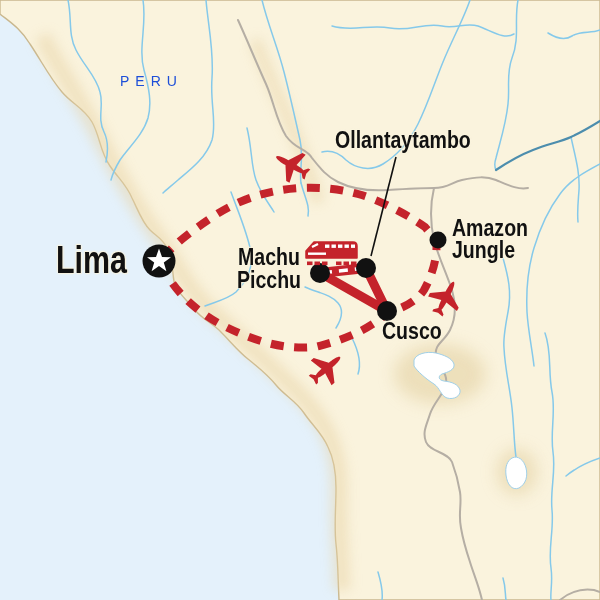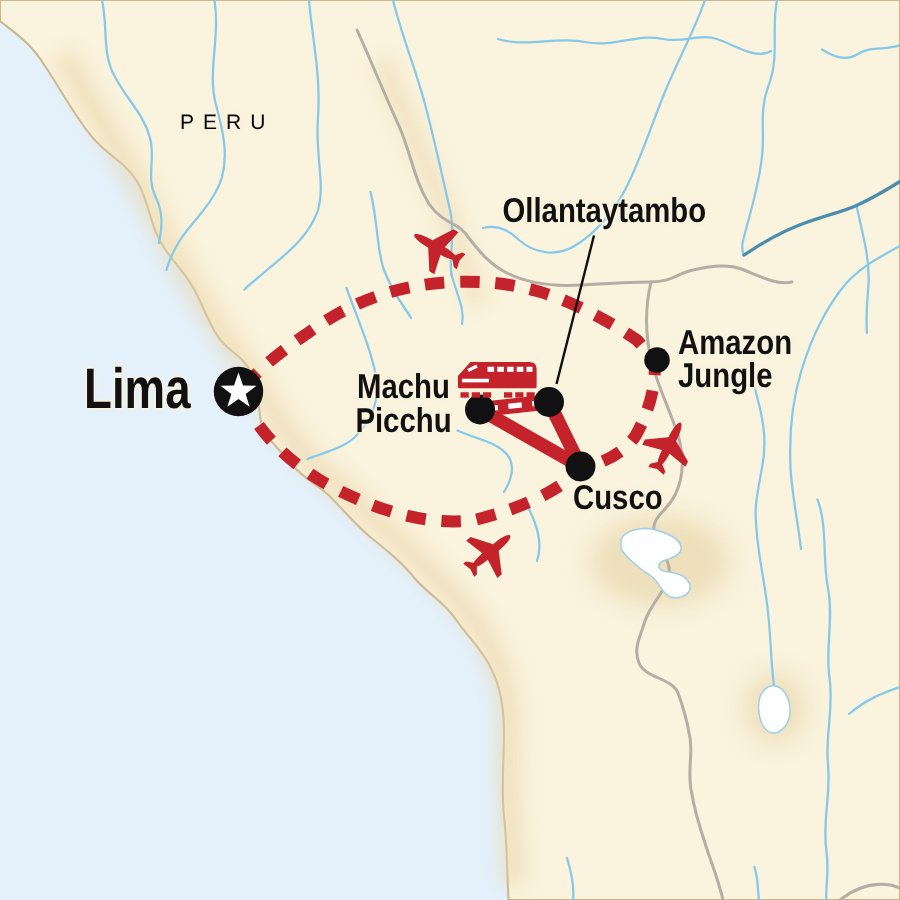--- a/index.html
+++ b/index.html
@@ -7,21 +7,21 @@
     position:relative;width:600px;height:600px;overflow:hidden;
     font-family:"Liberation Sans","DejaVu Sans",sans-serif;
   }
   #stage svg{position:absolute;left:0;top:0;}
   .lbl{
     position:absolute;color:#111;font-weight:bold;white-space:nowrap;
     text-shadow:0 0 3px rgba(250,243,221,.95),0 0 3px rgba(250,243,221,.95),
                 1px 1px 0 rgba(250,243,221,.7),-1px -1px 0 rgba(250,243,221,.7);
   }
   .country{
-    font-weight:normal;font-size:14px;letter-spacing:6px;color:#000000;
+    font-weight:normal;font-size:14px;letter-spacing:6px;color:#1d4ed8;
   }
   .lima{
     font-size:38px;line-height:38px;width:110px;text-align:right;
     transform:scaleX(.80);transform-origin:100% 50%;
   }
   .city{font-size:23px;line-height:23px;transform:scaleX(.85);transform-origin:0 50%;}
   .city.center{text-align:center;transform-origin:50% 50%;}
 </style>
 </head>
 <body>

